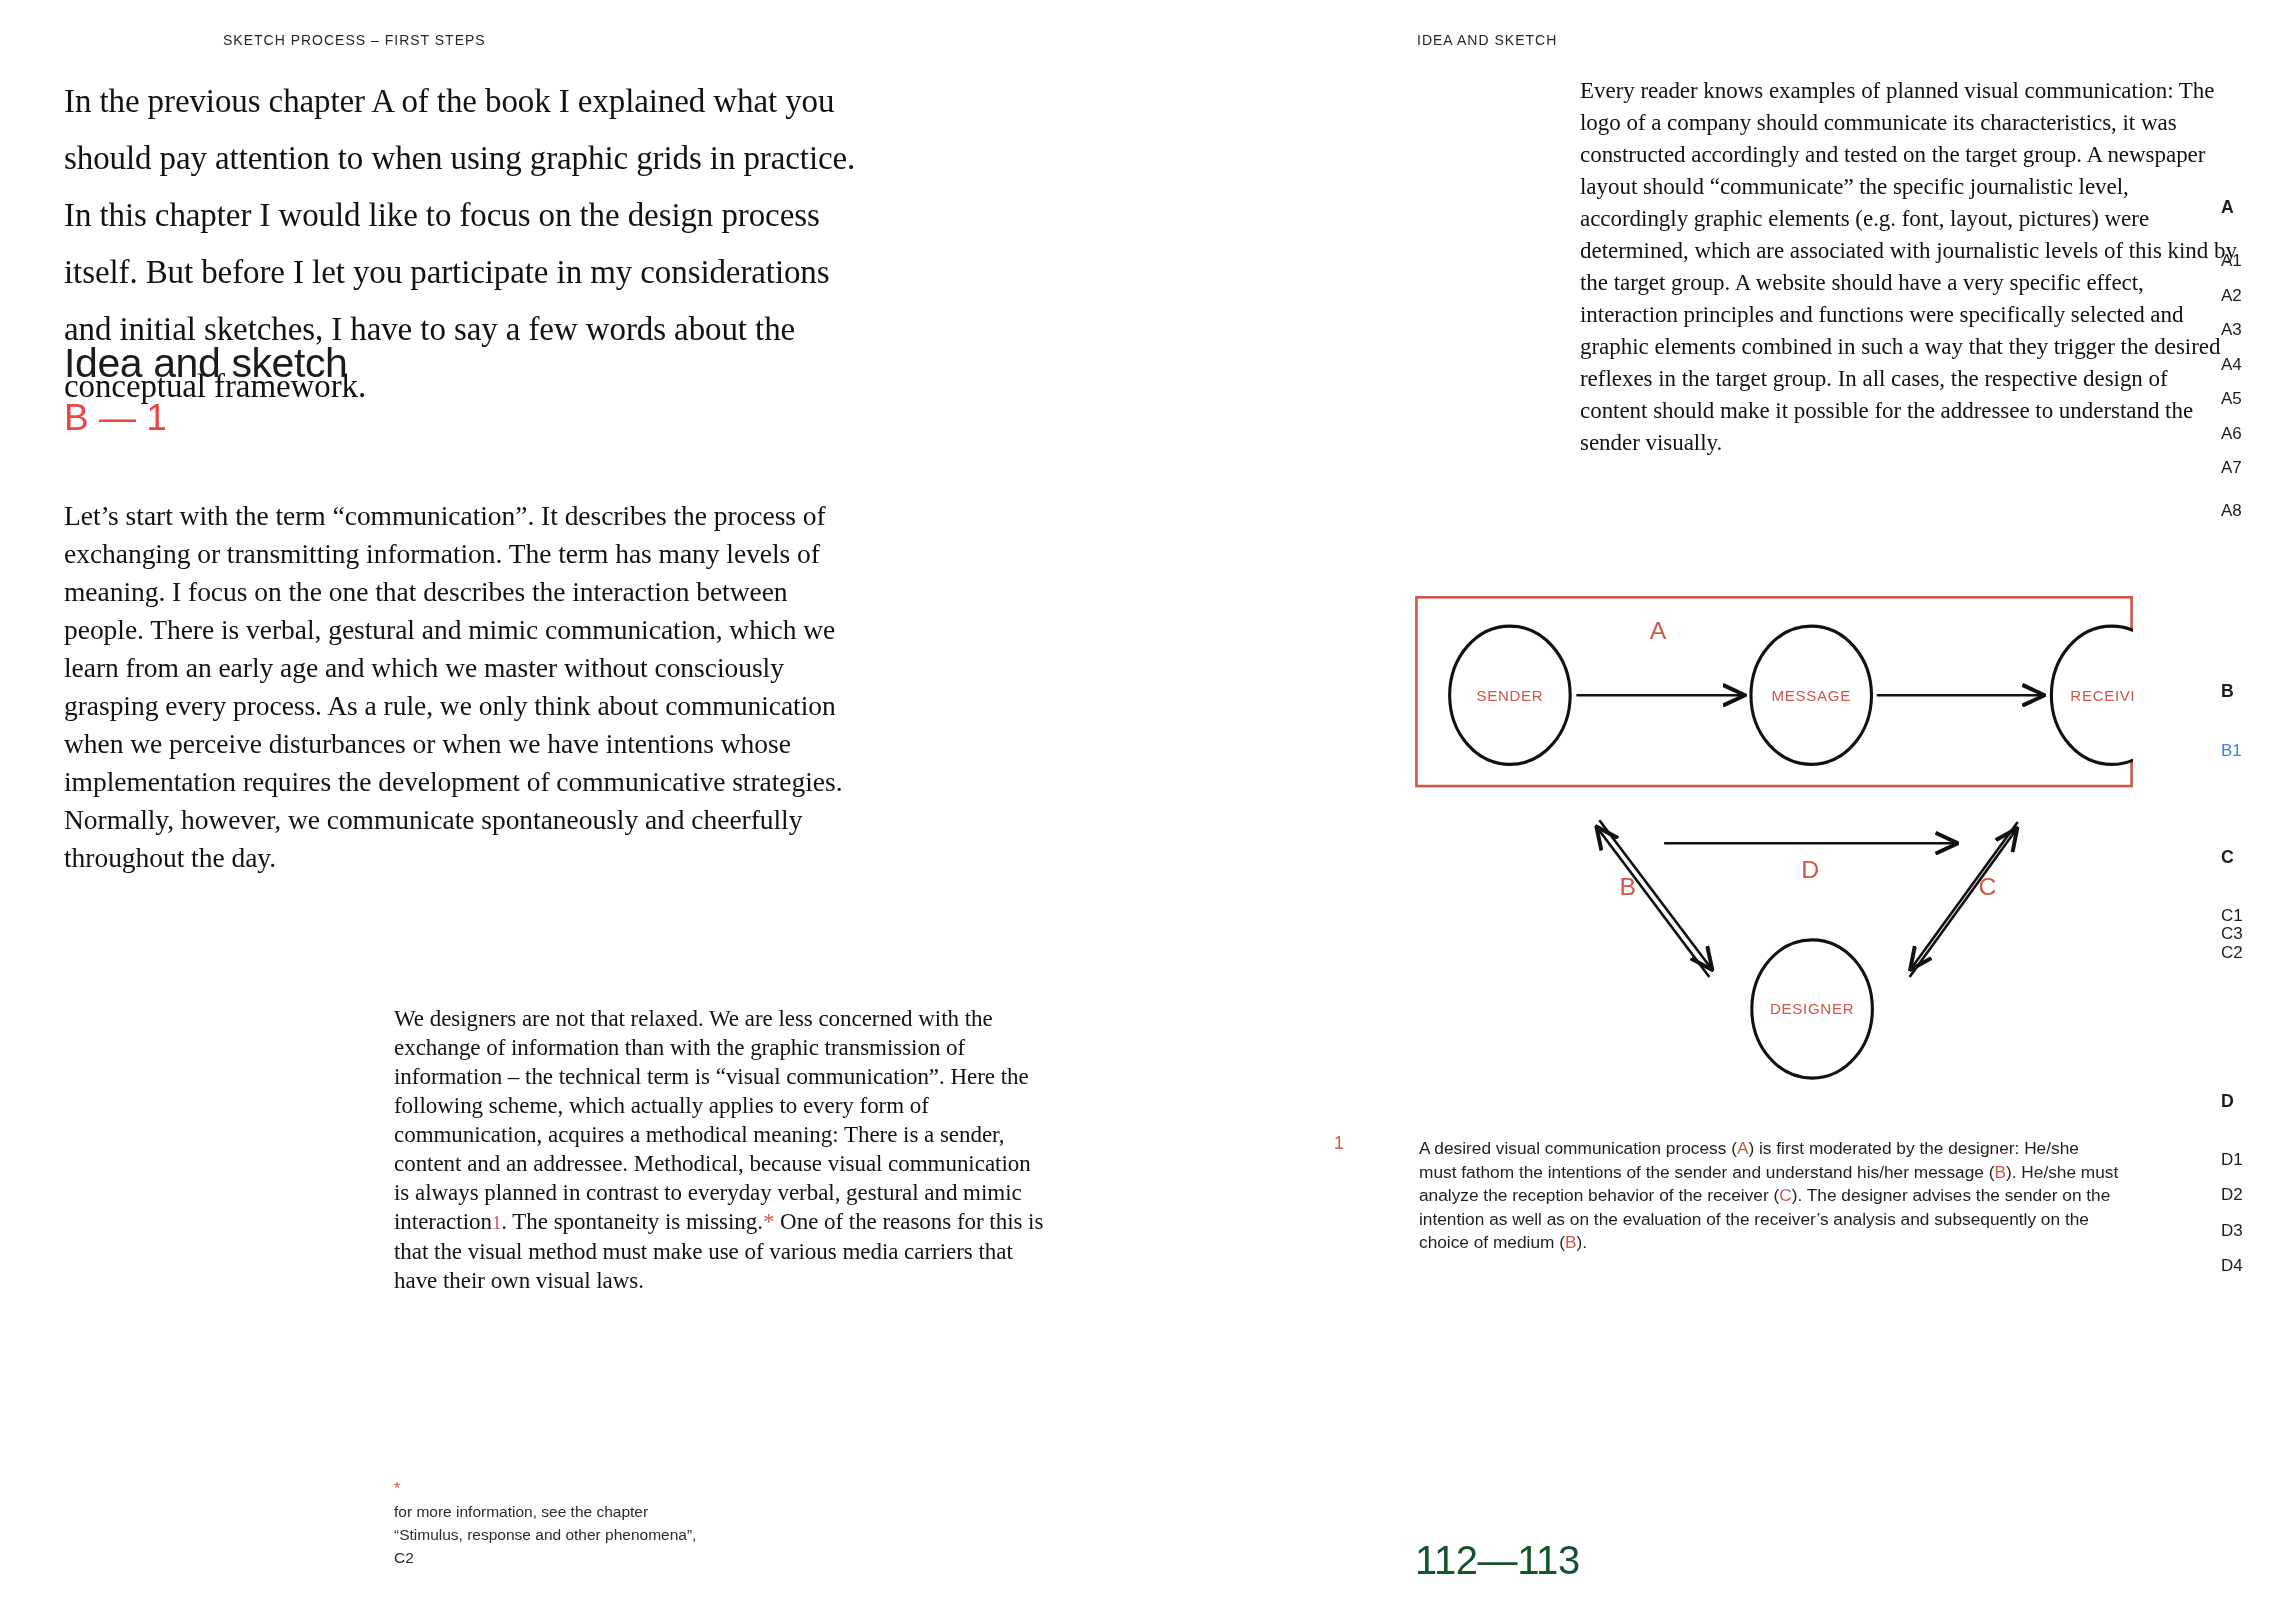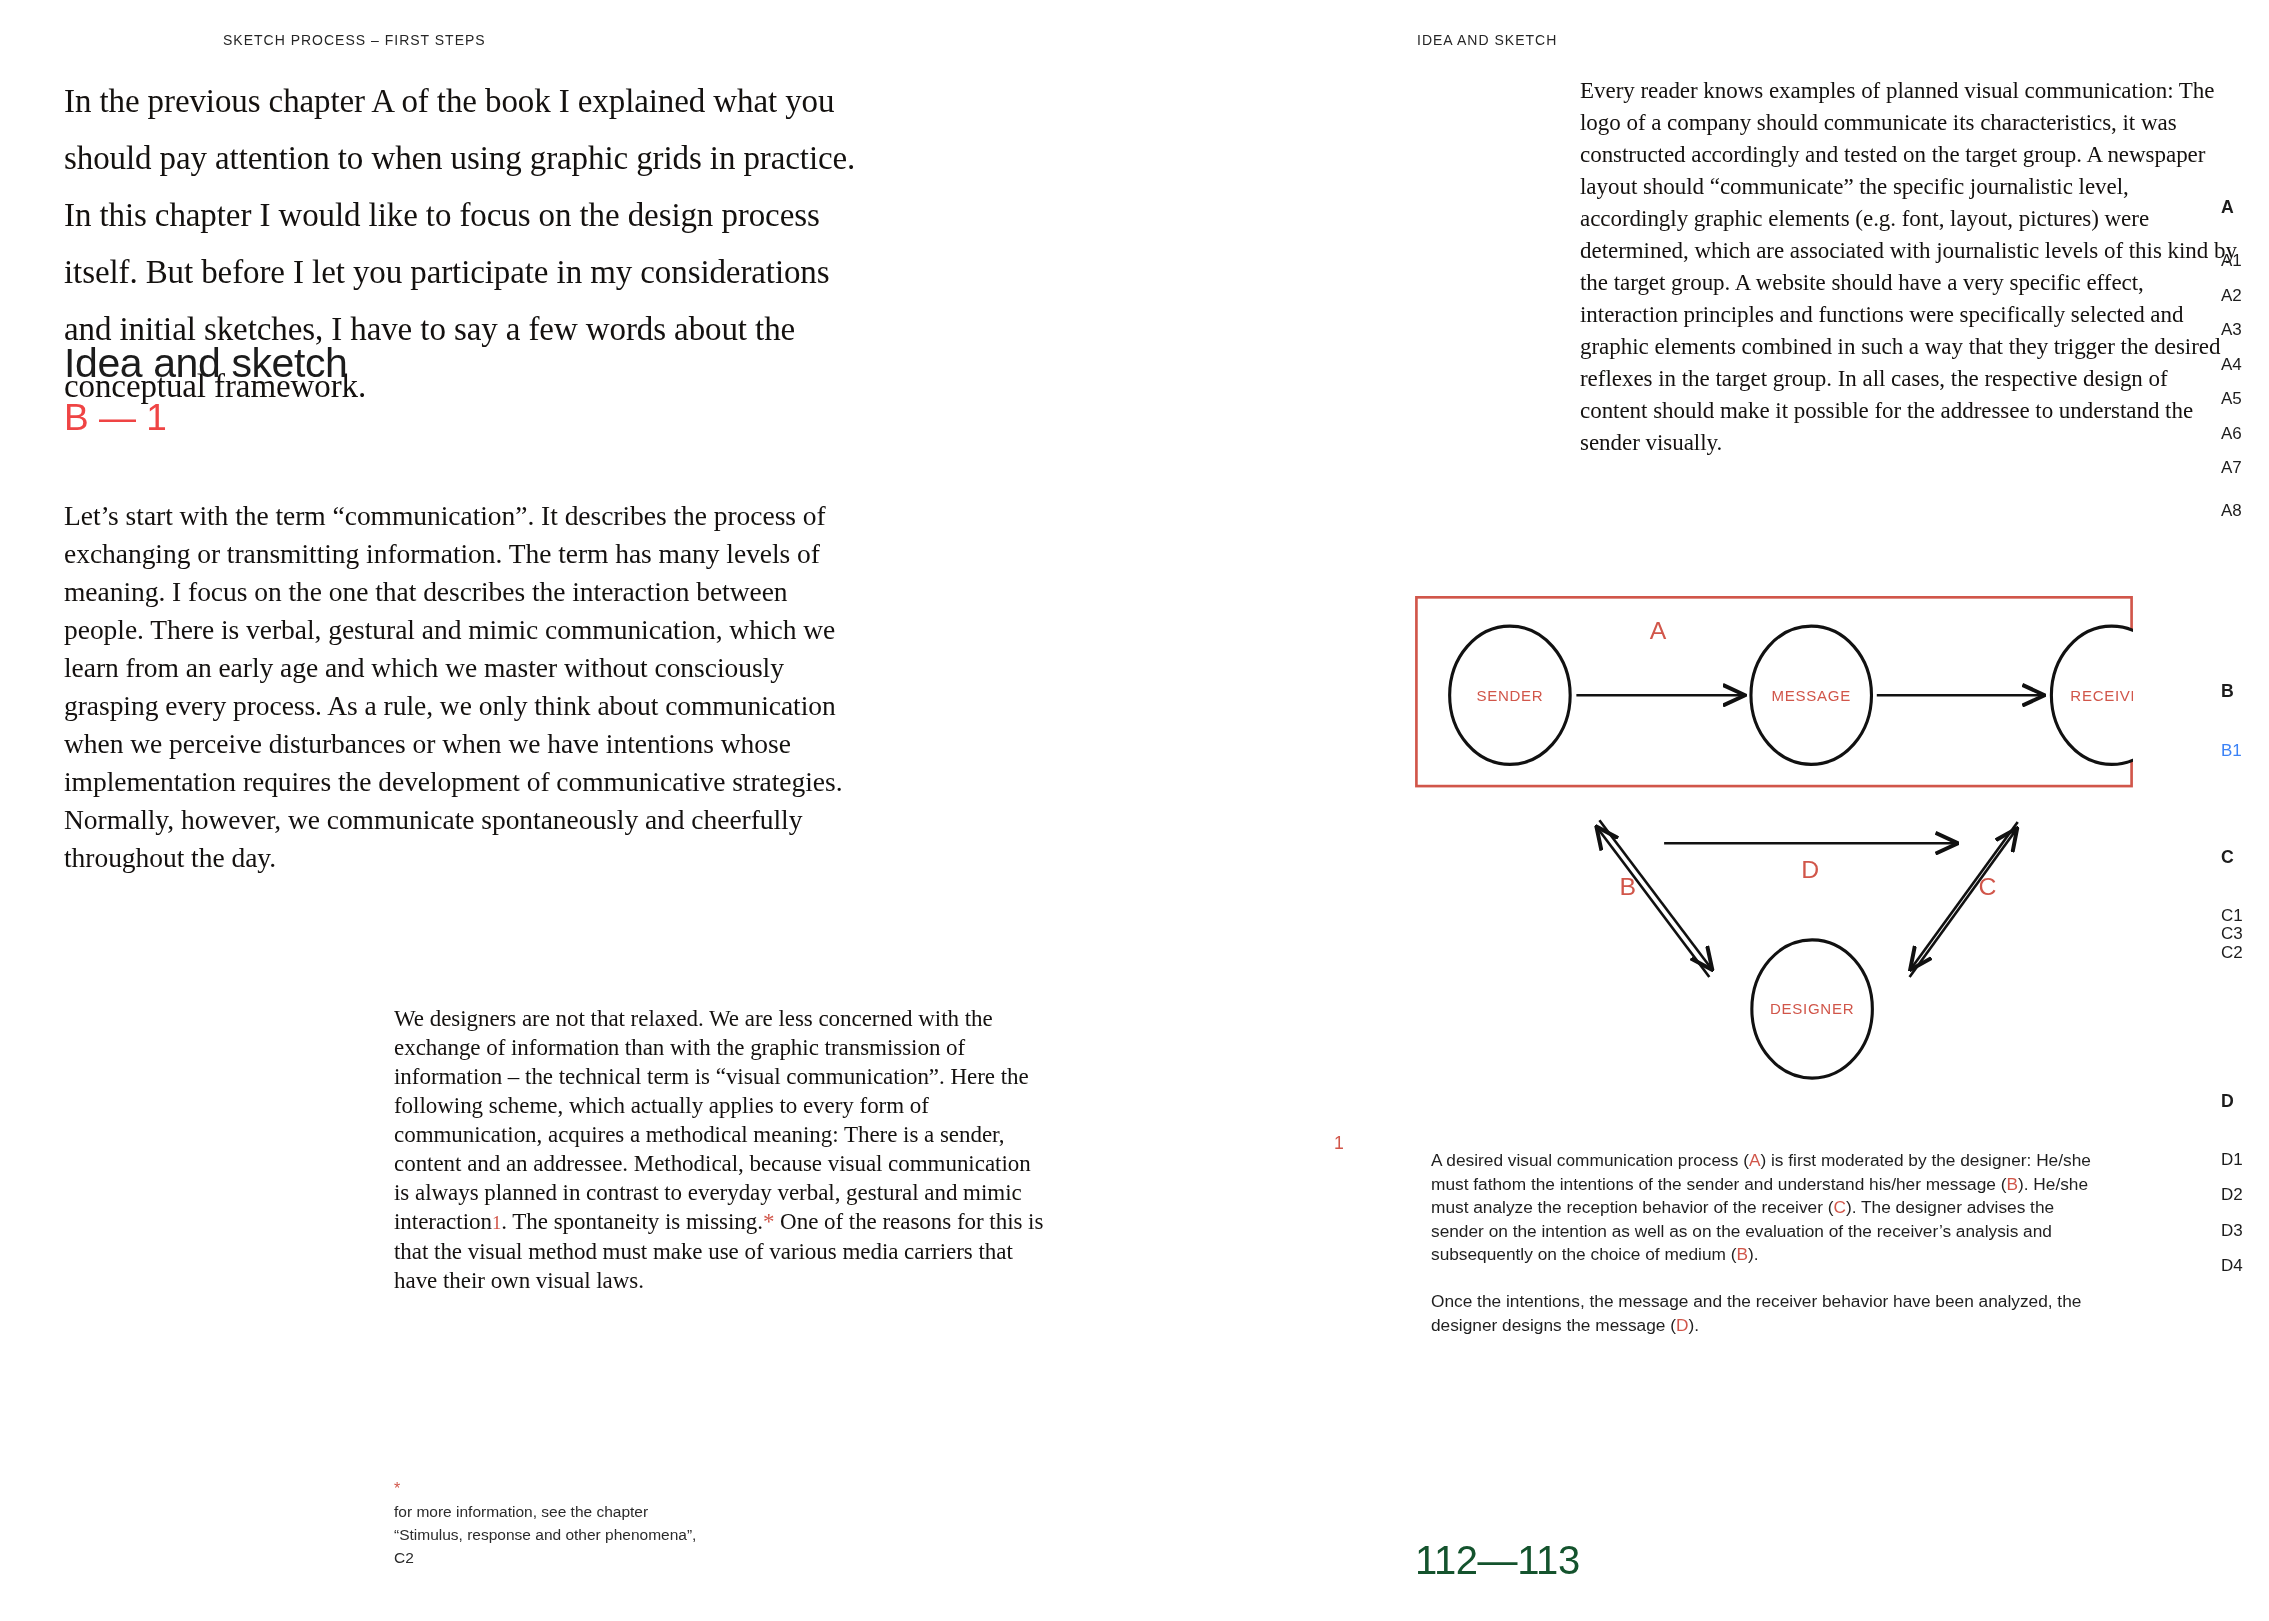--- a/index.html
+++ b/index.html
@@ -162,21 +162,21 @@
   #caption-body {
     position: absolute;
     left: 1415px;
     top: 1133px;
     width: 709px;
     font-family: "Liberation Sans", sans-serif;
     font-size: 17.3px;
     line-height: 23.6px;
     color: #1f1f1f;
   }
-  #caption-body p { margin: 16px; }
+  #caption-body p { margin: 4px; }
   #caption-body p + p { margin-top: 23px; }
 
   #page-number {
     position: absolute;
     left: 1415px;
     top: 1538px;
     font-family: "Liberation Sans", sans-serif;
     font-size: 40px;
     font-weight: 400;
     letter-spacing: -0.4px;
@@ -274,17 +274,16 @@
     <text x="240" y="337" text-anchor="middle" font-family="Liberation Sans, sans-serif" font-size="28" fill="#d1564a">B</text>
     <text x="646" y="337" text-anchor="middle" font-family="Liberation Sans, sans-serif" font-size="28" fill="#d1564a">C</text>
     <text x="446" y="318" text-anchor="middle" font-family="Liberation Sans, sans-serif" font-size="28" fill="#d1564a">D</text>
   </svg>
 </div>
 
 <div id="caption-number">1</div>
 
 <div id="caption-body">
   <p><span>A desired visual communication process (</span><span class="accent">A</span><span>) is first moderated by the designer: He/she must fathom the intentions of the sender and understand his/her message (</span><span class="accent">B</span><span>). He/she must analyze the reception behavior of the receiver (</span><span class="accent">C</span><span>). The designer advises the sender on the intention as well as on the evaluation of the receiver’s analysis and subsequently on the choice of medium (</span><span class="accent">B</span><span>).</span></p>
-  <p><span>Once the intentions, the message and the receiver behavior have been analyzed, the designer designs the message (</span><span class="accent">D</span><span>).</span></p>
 </div>
 
 <div id="page-number">112—113</div>
 
 
 </body></html>

